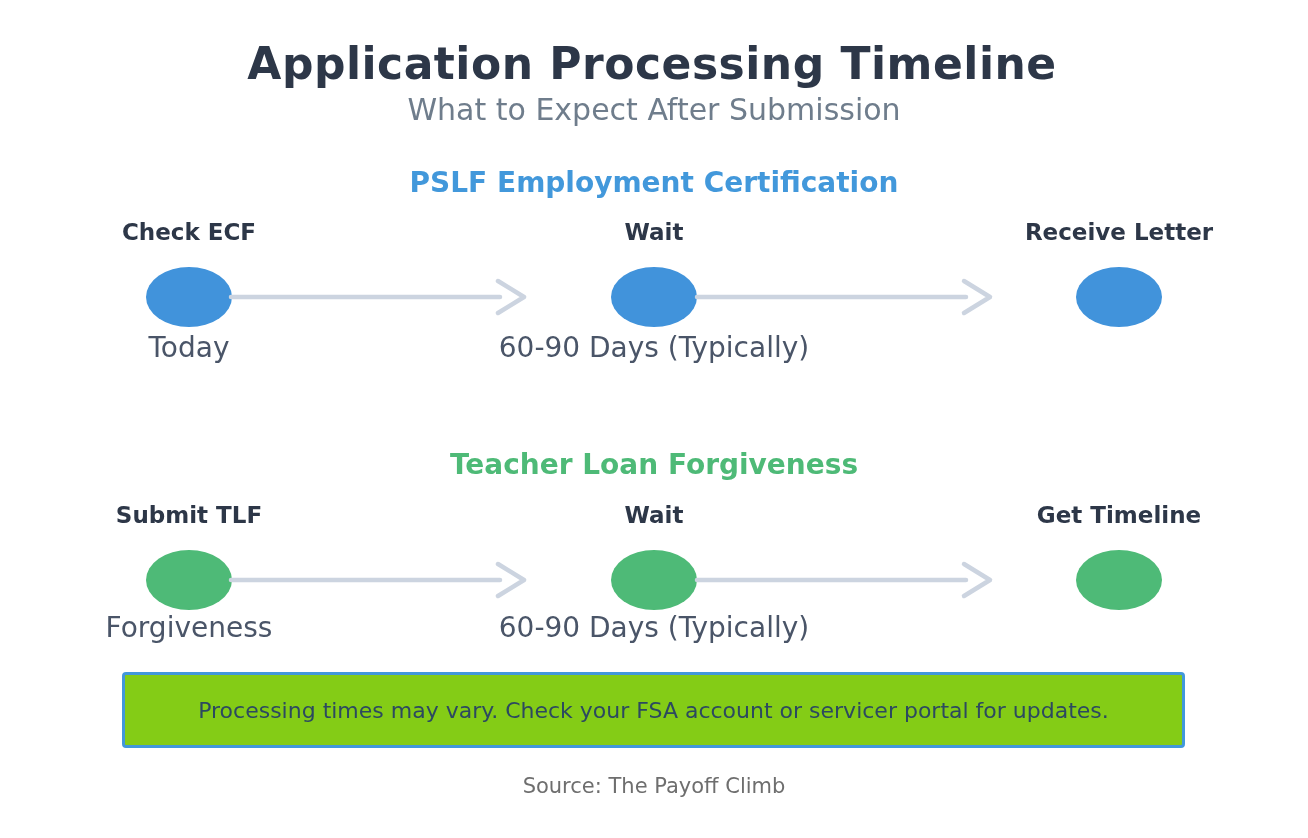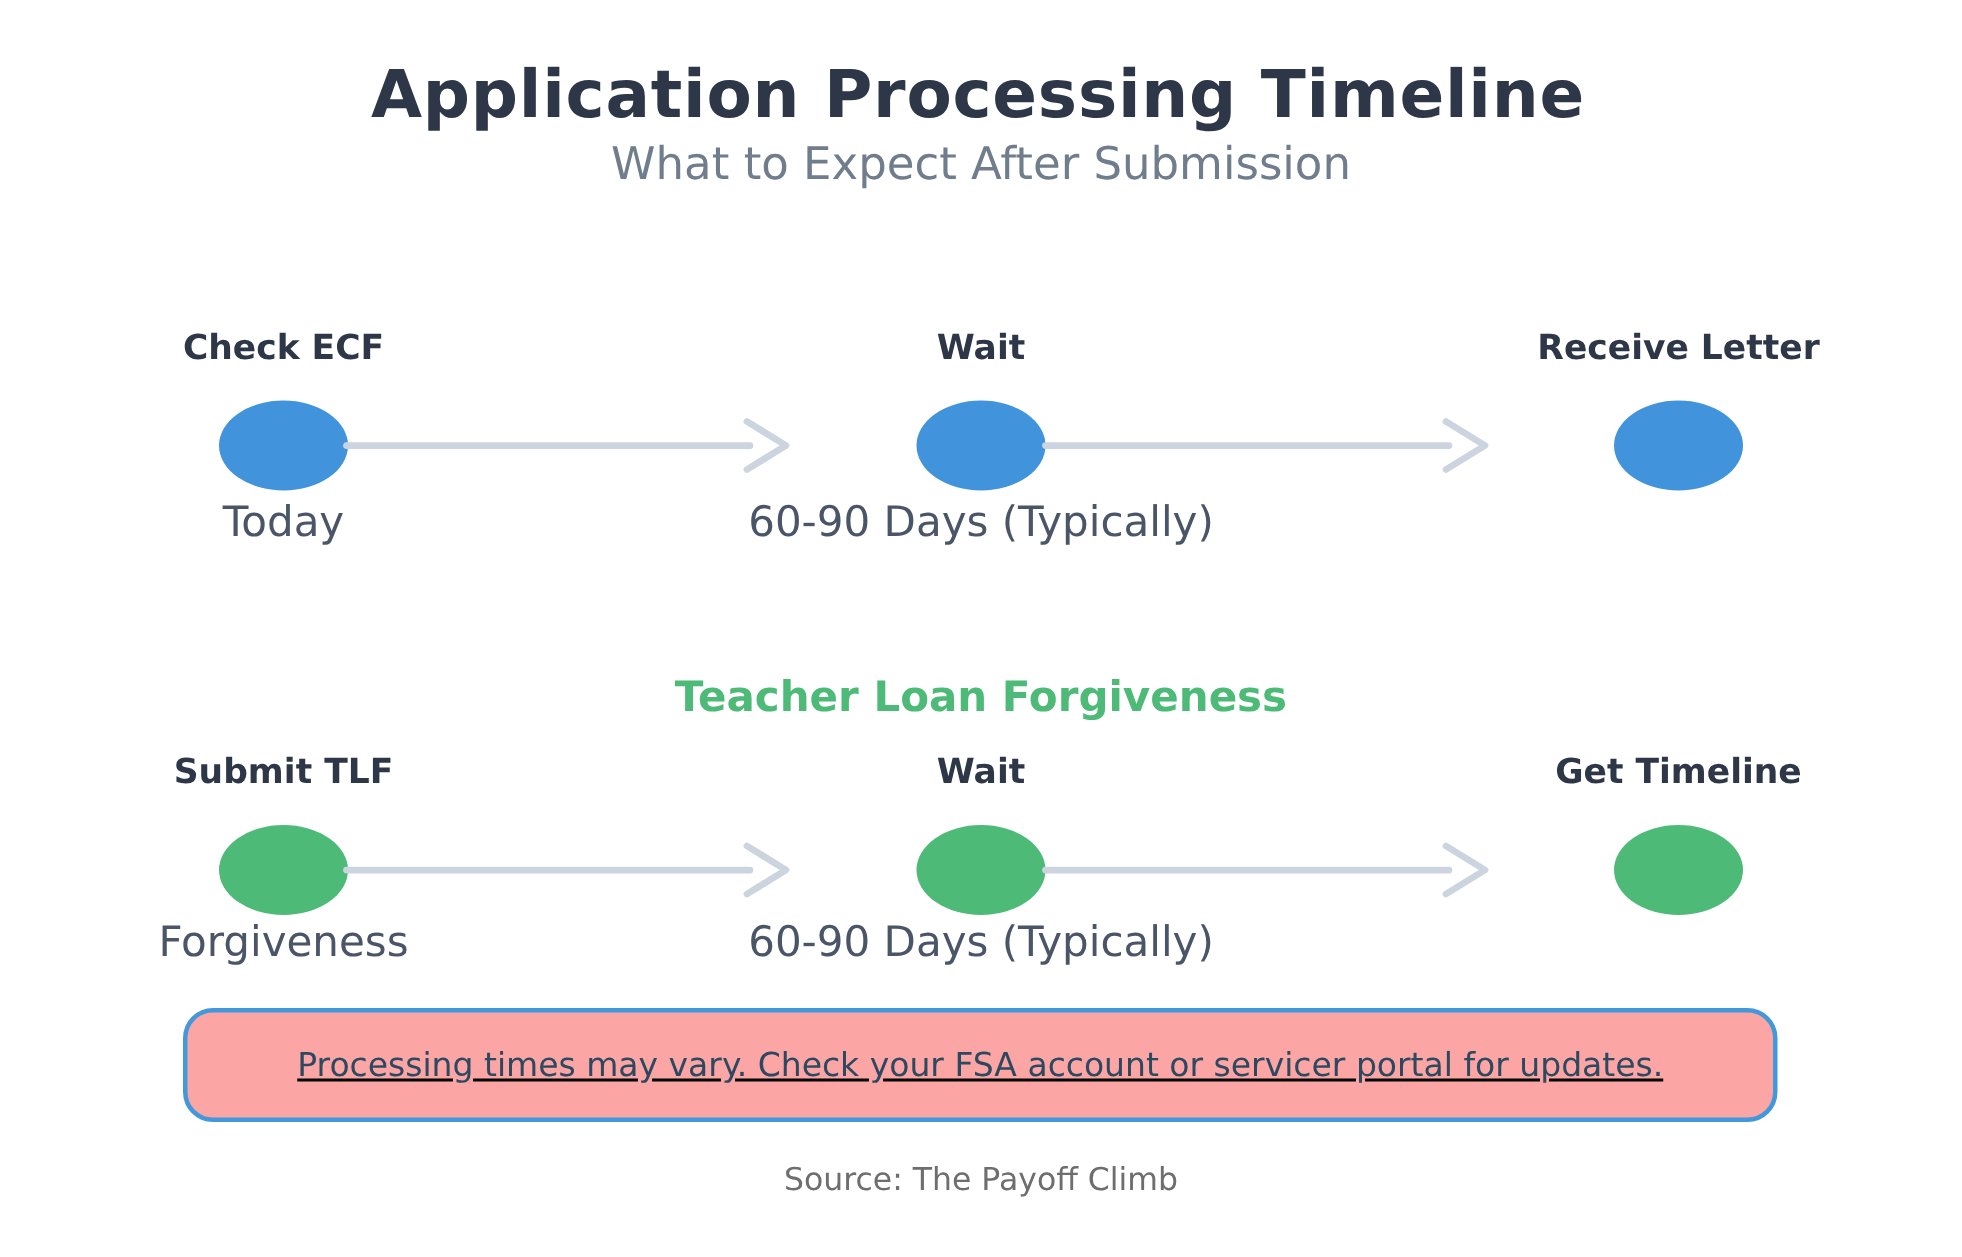--- a/index.html
+++ b/index.html
@@ -76,27 +76,26 @@
     width: 306px; height: 44px;
   }
   .arrow.a1 { left: 228px; }
   .arrow.a2 { left: 694px; }
   .arrow.r1 { top: 275px; }
   .arrow.r2 { top: 558px; }
   .note-box {
     position: absolute;
     left: 122px; top: 672px;
     width: 1063px; height: 76px;
-    background: #fca5a5;
+    background: #84cc16;
     border: 3px solid #4298db;
-    border-radius: 20px;
+    border-radius: 4px;
     display: flex;
     align-items: center;
     justify-content: center;
-    text-decoration: underline;
   }
   .note-text {
     font-size: 22px;
     color: #2c4960;
     text-align: center;
   }
   .footer-source {
     position: absolute;
     top: 774px; left: 0; width: 1308px;
     text-align: center;
@@ -105,20 +104,21 @@
   }
 </style>
 </head>
 <body>
 
 <div class="canvas">
 
   <div class="page-title">Application Processing Timeline</div>
   <div class="page-subtitle">What to Expect After Submission</div>
 
+  <div class="flow-heading pslf">PSLF Employment Certification</div>
 
   <div class="step-label r1-label col1">Check ECF</div>
   <div class="step-label r1-label col2">Wait</div>
   <div class="step-label r1-label col3">Receive Letter</div>
 
   <div class="node blue r1-node col1"></div>
   <div class="node blue r1-node col2"></div>
   <div class="node blue r1-node col3"></div>
 
   <svg class="arrow a1 r1" viewBox="0 0 306 44">

